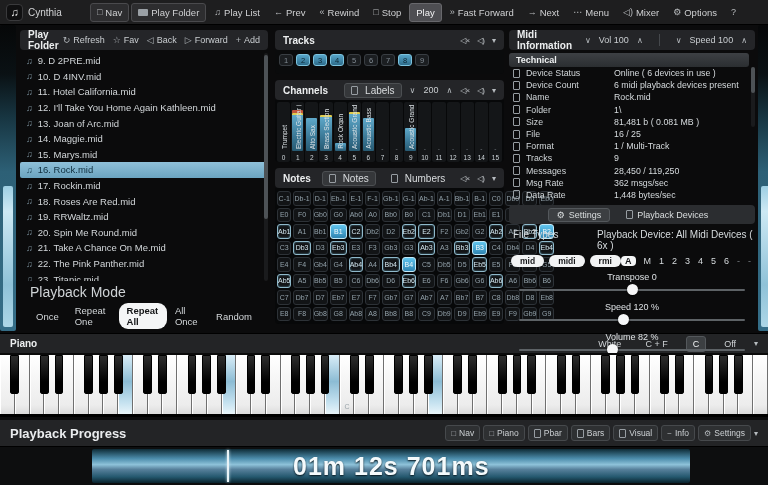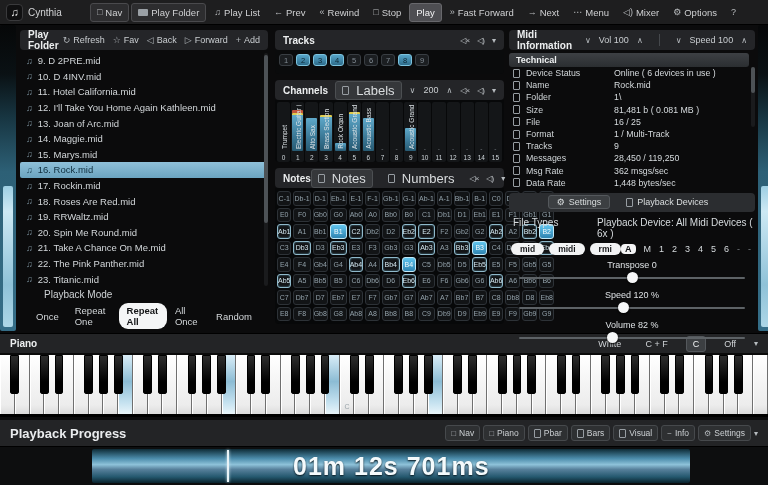--- a/index.html
+++ b/index.html
@@ -26,32 +26,32 @@
   .col-center { width:229px; flex:none; margin-left:7px; padding-top:5px; }
   .col-right { width:246px; flex:none; margin-left:5px; padding-top:5px; }
 
   .card-head { display:flex; align-items:center; background:#242528; border-radius:4px; height:20px; padding:0 8px; color:#e4e6e8; }
   .card-title { font-weight:bold; font-size:10px; color:#eceeef; }
   .head-tools { margin-left:auto; display:flex; align-items:center; gap:8px; }
   .ht-item { display:flex; align-items:center; gap:3px; color:#c9cdd0; font-size:9px; white-space:nowrap; }
   .ht-item .ic { font-size:9px; color:#aeb3b7; }
   .spk { font-size:8px; color:#b6bbbf; letter-spacing:-1px; }
   .caret { color:#b6bbbf; font-size:8px; }
-  .mini-btn { display:flex; align-items:center; gap:7px; background:#35373a; border:1px solid #4c4f52; border-radius:3px; color:#d9dcde; font-size:13px; padding:1px 6px; }
+  .mini-btn { display:flex; align-items:center; gap:7px; background:#35373a; border:1px solid #4c4f52; border-radius:3px; color:#d9dcde; font-size:10px; padding:1px 6px; }
   .mini-btn.plain { background:transparent; border-color:transparent; }
 
   
   .file-list { margin-top:3px; flex:1; position:relative; overflow:hidden; }
   .file-item { height:15.6px; display:flex; align-items:center; gap:5px; padding-left:6px; color:#d3d7da; font-size:9.5px; white-space:nowrap; }
   .file-item .note-ic { color:#7e94a1; font-size:9px; }
   .file-item.selected { background:linear-gradient(180deg,#8fc0d8,#6ba4c0); border-radius:2px; color:#10303f; }
   .file-item.selected .note-ic { color:#1d4558; }
   .list-scrollbar { position:absolute; right:0; top:0; bottom:0; width:4px; background:#1a1b1d; border-radius:2px; }
   .list-scrollbar .thumb { position:absolute; top:2px; height:72%; width:4px; background:#4d5256; border-radius:2px; }
-  .mode-label { color:#cfd3d6; font-size:10px; margin:3px 0 3px 24px; }
+  .mode-label { color:#cfd3d6; font-size:14px; margin:3px 0 3px 10px; }
   .mode-row { display:flex; align-items:center; justify-content:space-between; padding:0 8px 4px 8px; }
   .mode-opt { color:#d3d7da; font-size:9.5px; padding:2px 8px; }
   .mode-opt.selected { background:#f4f5f6; color:#131416; border-radius:9px; font-weight:bold; }
 
   
   .tracks-body { background:#0a0b0c; border-radius:0 0 4px 4px; padding:4px 4px 8px 4px; display:flex; gap:3px; }
   .track-chip { width:14px; height:12px; border-radius:3px; background:#1b1e21; border:1px solid #393e43; color:#828c94; font-size:7.5px; display:flex; align-items:center; justify-content:center; }
   .track-chip.active { background:linear-gradient(180deg,#56a5c8,#2e6c8b); border-color:#7cc3de; color:#0c2734; }
 
   .channels-card { margin-top:6px; }
@@ -571,20 +571,25 @@
       <div class="info-area">
         <div class="tech-head">Technical</div>
         <div id="info-rows">
             <div class="info-row">
               <span class="ic-doc"></span>
               <span class="info-label">Device Status</span>
               <span class="info-value">Online  ( 6 devices in use )</span>
             </div>
             <div class="info-row">
               <span class="ic-doc"></span>
+              <span class="info-label">Device Count</span>
+              <span class="info-value">6 midi playback devices present</span>
+            </div>
+            <div class="info-row">
+              <span class="ic-doc"></span>
               <span class="info-label">Name</span>
               <span class="info-value">Rock.mid</span>
             </div>
             <div class="info-row">
               <span class="ic-doc"></span>
               <span class="info-label">Folder</span>
               <span class="info-value">1\</span>
             </div>
             <div class="info-row">
               <span class="ic-doc"></span>

